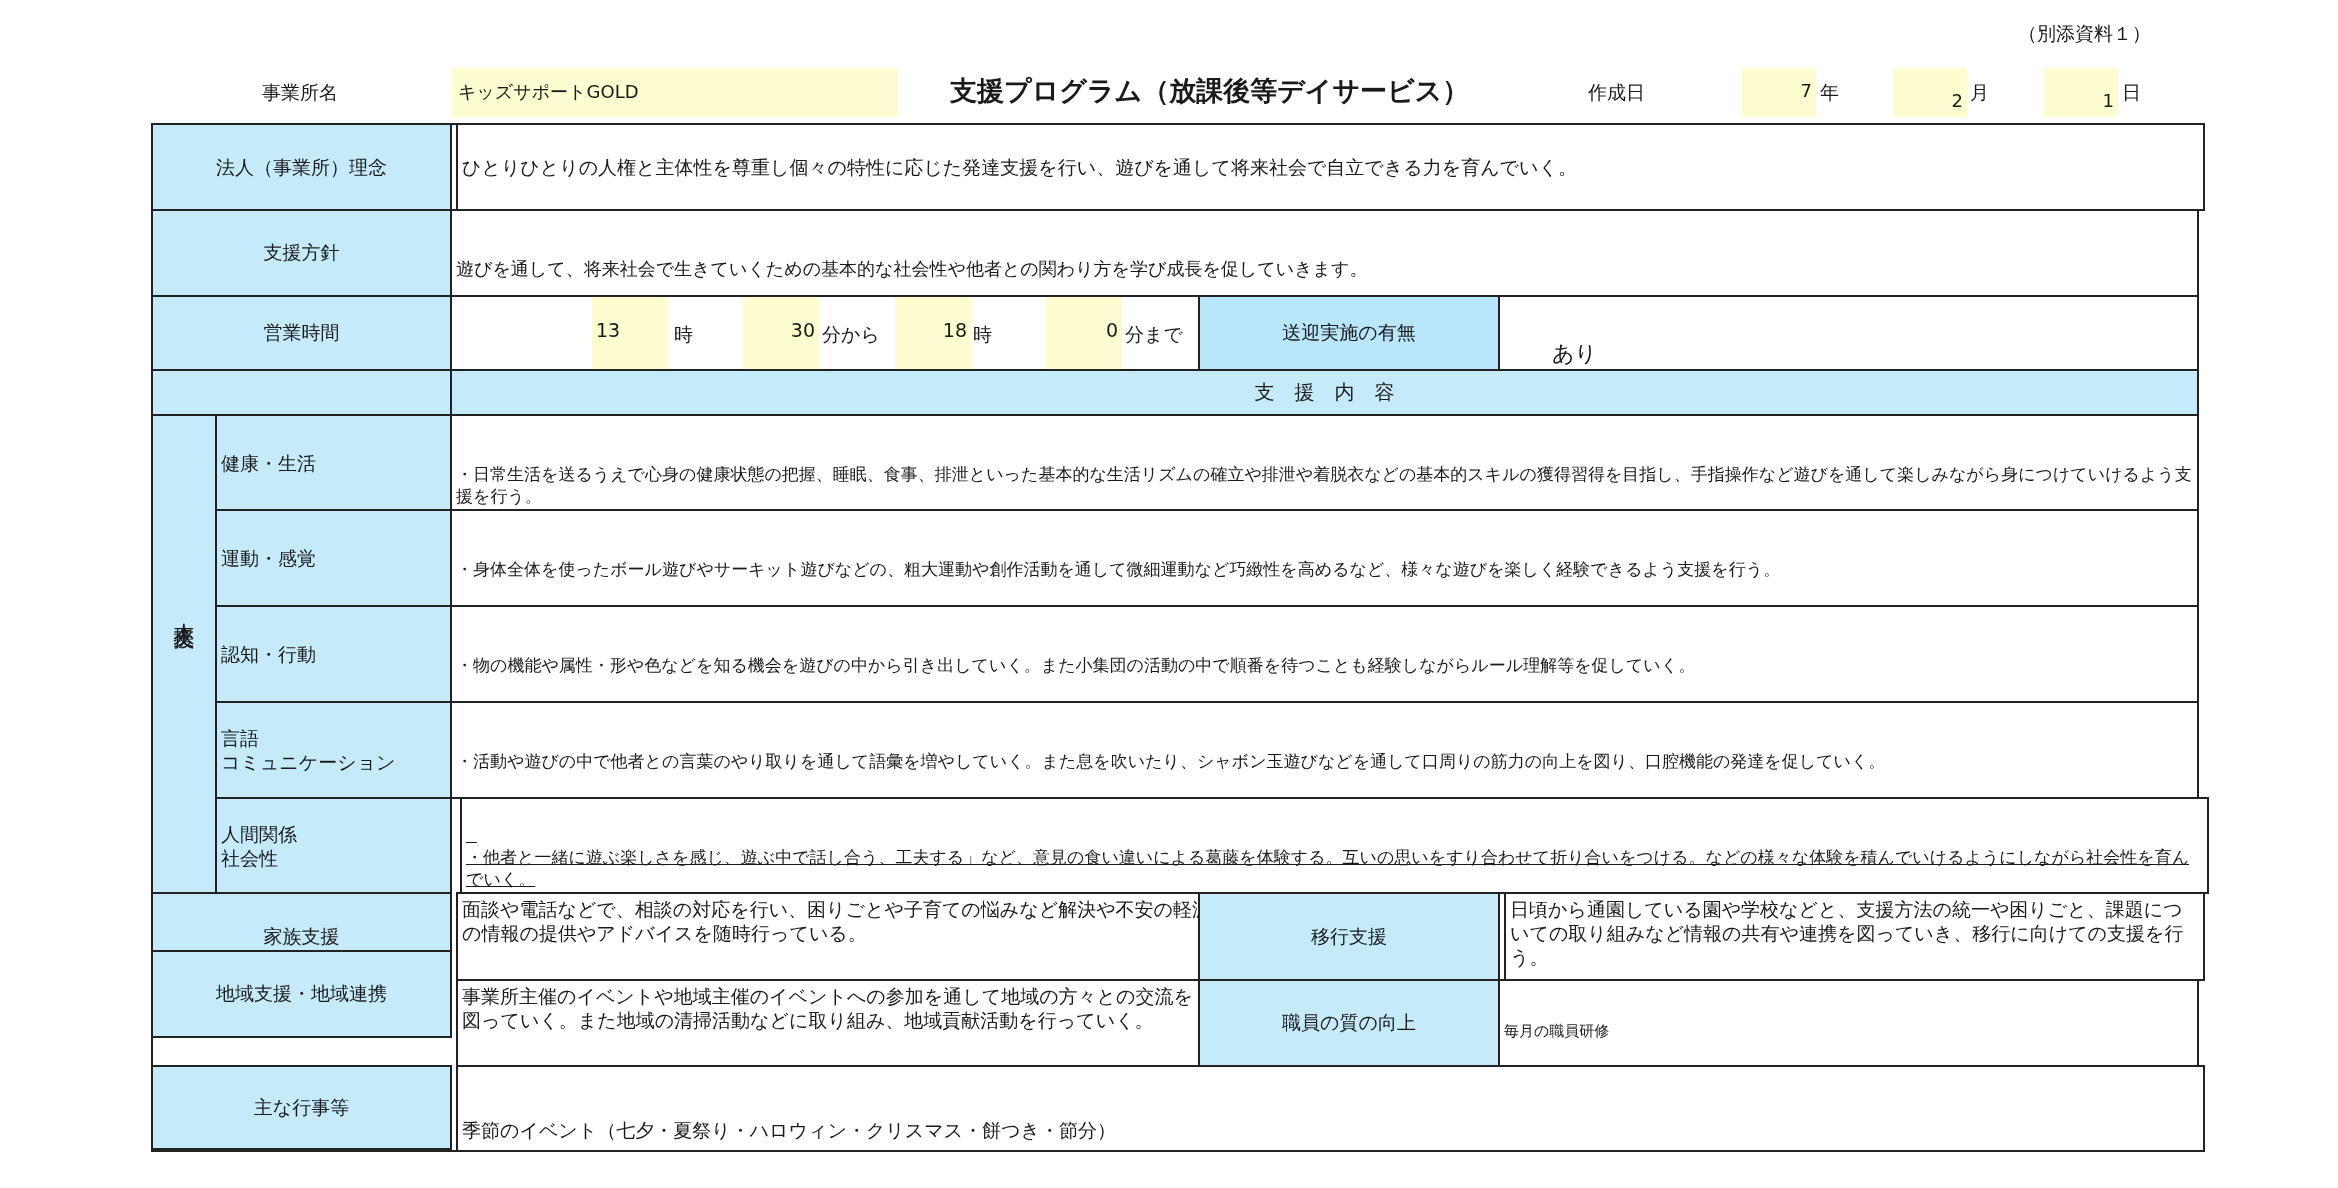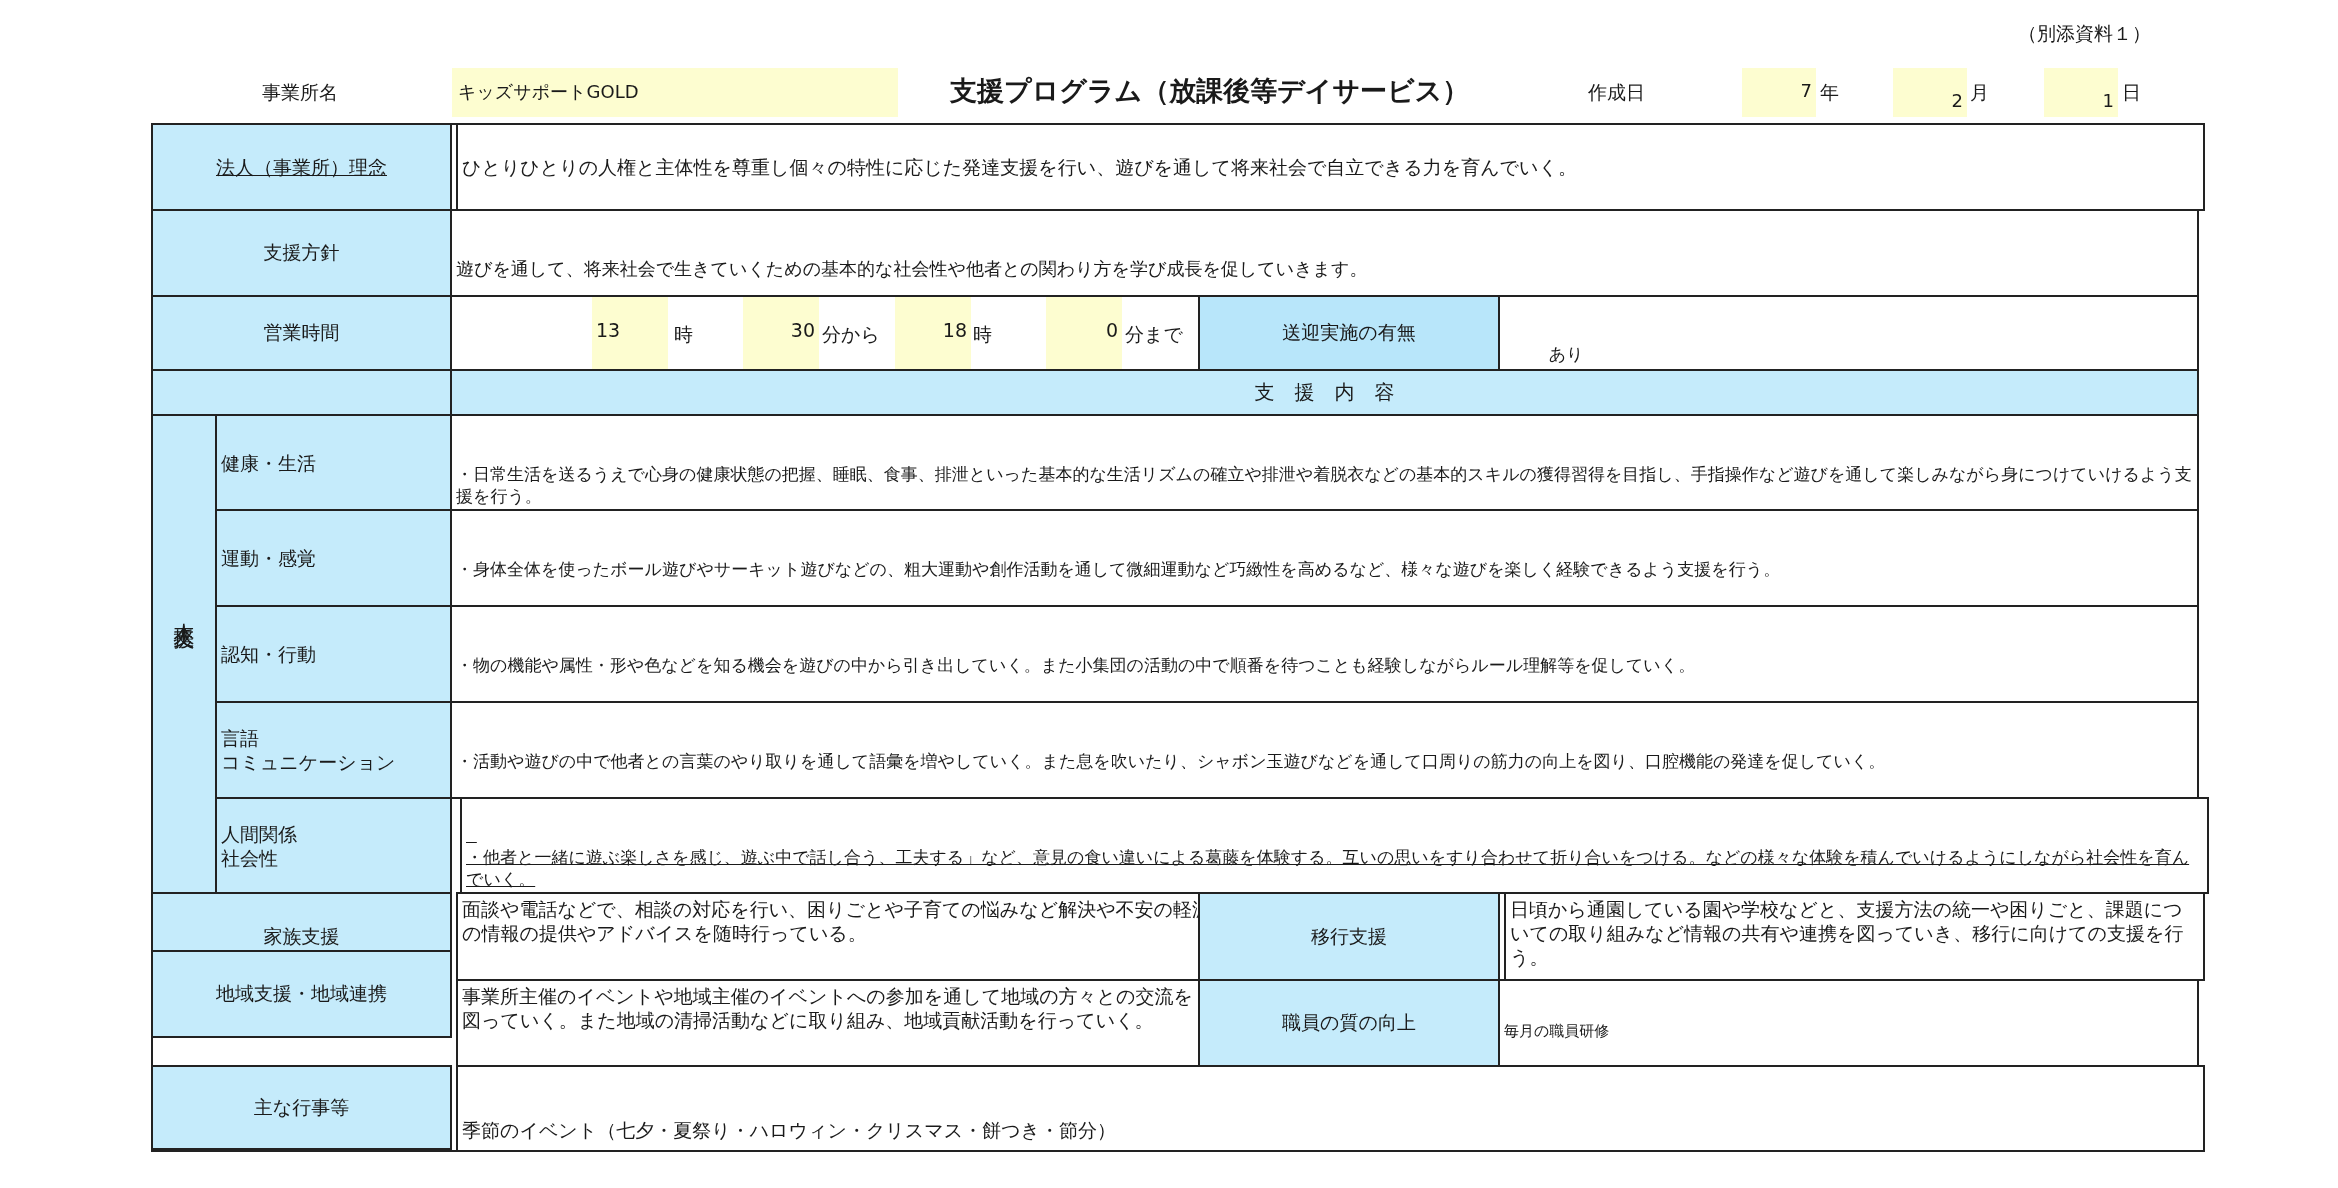--- a/index.html
+++ b/index.html
@@ -38,21 +38,21 @@
   <span style="position:absolute; right:4px; top:22px; font-size:18px;">2</span>
 </div>
 <div class="abs hdr-text" style="left:1970px; top:80px;">月</div>
 <div class="abs yellow" style="left:2044px; top:68px; width:74px; height:49px;">
   <span style="position:absolute; right:4px; top:22px; font-size:18px;">1</span>
 </div>
 <div class="abs hdr-text" style="left:2122px; top:80px;">日</div>
 
 <div class="abs" style="left:151px; top:123px; width:2048px; height:1029px; border:2px solid #222;"></div>
 
-<div class="lbl" style="left:151px; top:123px; width:301px; height:90px;text-decoration:underline;">法人（事業所）理念</div>
+<div class="lbl" style="left:151px; top:123px; width:301px; height:90px;">法人（事業所）理念</div>
 <div class="val big" style="left:450px; top:123px; width:1749px; height:88px; padding-top:30px;">ひとりひとりの人権と主体性を尊重し個々の特性に応じた発達支援を行い、遊びを通して将来社会で自立できる力を育んでいく。</div>
 
 <div class="lbl" style="left:151px; top:209px; width:301px; height:88px;">支援方針</div>
 <div class="val" style="left:450px; top:209px; width:1749px; height:88px; font-size:18px;">
   <span class="content-line">遊びを通して、将来社会で生きていくための基本的な社会性や他者との関わり方を学び成長を促していきます。</span>
   
 </div>
 
 <div class="lbl" style="left:151px; top:295px; width:301px; height:76px;">営業時間</div>
 <div class="val" style="left:450px; top:295px; width:750px; height:76px; padding:0;"></div>
@@ -66,21 +66,21 @@
 <span class="abs" style="left:822px; top:322px; font-size:19px;">分から</span>
 <div class="abs yellow" style="left:895px; top:297px; width:76px; height:72px;">
   <span style="position:absolute; right:4px; top:22px; font-size:19px;">18</span>
 </div>
 <span class="abs" style="left:973px; top:322px; font-size:19px;">時</span>
 <div class="abs yellow" style="left:1046px; top:297px; width:76px; height:72px;">
   <span style="position:absolute; right:4px; top:22px; font-size:19px;">0</span>
 </div>
 <span class="abs" style="left:1125px; top:322px; font-size:19px;">分まで</span>
 <div class="lbl" style="left:1198px; top:295px; width:302px; height:76px; background:#b8e6fa;">送迎実施の有無</div>
-<div class="val" style="left:1498px; top:295px; width:701px; height:76px; padding:24px 0 0 38px; font-size:17px;">
+<div class="val" style="left:1498px; top:295px; width:701px; height:76px; padding:24px 0 0 38px; font-size:22px;">
   <span>あり</span>
 </div>
 
 <div class="lbl" style="left:151px; top:369px; width:301px; height:47px;"></div>
 <div class="lbl" style="left:450px; top:369px; width:1749px; height:47px; font-size:20px;">支　援　内　容</div>
 
 <div class="vert" style="left:151px; top:414px; width:66px; height:480px;">
   <span>本人支援</span>
 </div>
 

